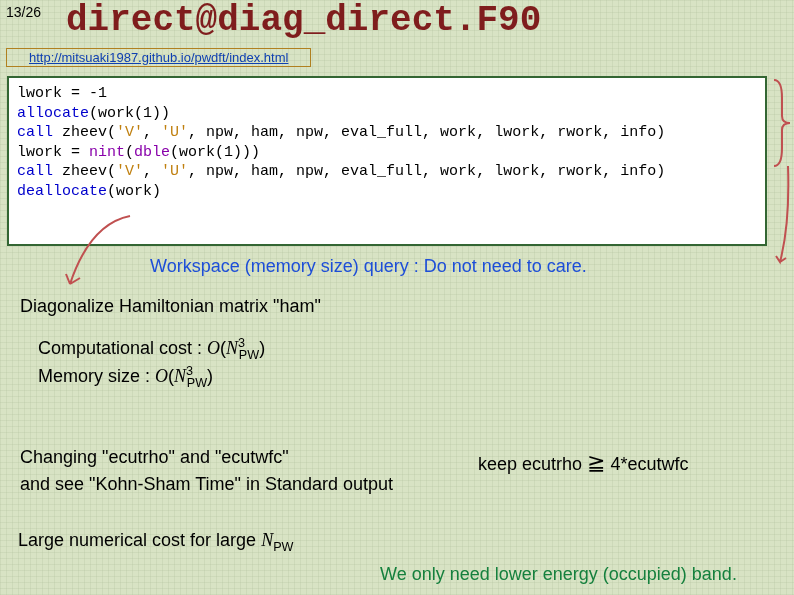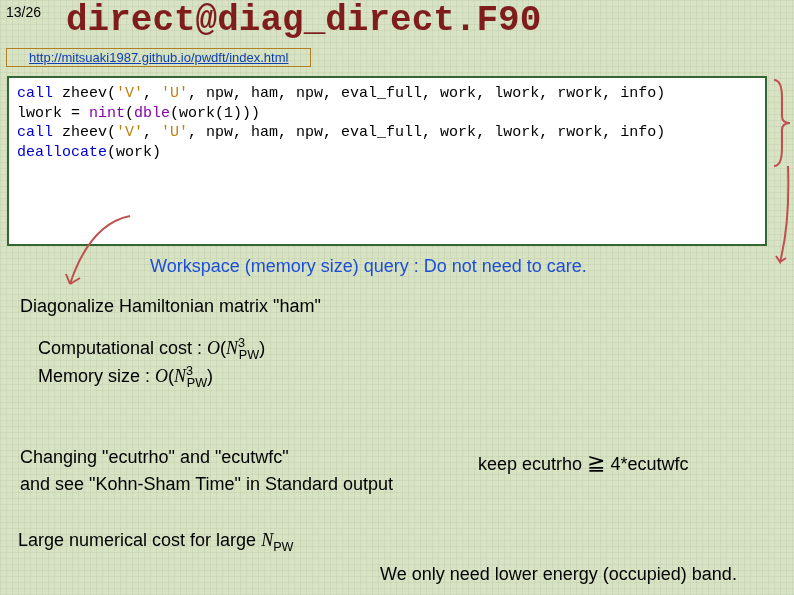--- a/index.html
+++ b/index.html
@@ -131,31 +131,33 @@
     top: 530px;
     left: 18px;
     font-size: 18px;
     color: #000;
   }
   .only-need {
     position: absolute;
     top: 564px;
     left: 380px;
     font-size: 18px;
-    color: #000000;
+    color: #15803d;
   }
 </style>
 </head>
 <body>
 
 <div class="page-number">13/26</div>
 <div class="title">direct@diag_direct.F90</div>
 <div class="url">http://mitsuaki1987.github.io/pwdft/index.html</div>
 
 <div class="code-block">
+<div><span>lwork = -1</span></div>
+<div><span class="kw">allocate</span><span>(work(1))</span></div>
 <div><span class="kw">call</span><span> zheev(</span><span class="str">'V'</span><span>, </span><span class="str">'U'</span><span>, npw, ham, npw, eval_full, work, lwork, rwork, info)</span></div>
 <div><span>lwork = </span><span class="fn">nint</span><span>(</span><span class="fn">dble</span><span>(work(1)))</span></div>
 <div><span class="kw">call</span><span> zheev(</span><span class="str">'V'</span><span>, </span><span class="str">'U'</span><span>, npw, ham, npw, eval_full, work, lwork, rwork, info)</span></div>
 <div><span class="kw">deallocate</span><span>(work)</span></div>
 </div>
 
 <div class="right-brace">
 <svg viewBox="0 0 20 90">
       <path d="M 2 2 Q 10 2 10 20 L 10 38 Q 10 45 18 45 Q 10 45 10 52 L 10 70 Q 10 88 2 88" fill="none" stroke="#c05050" stroke-width="2"></path>
     </svg>

